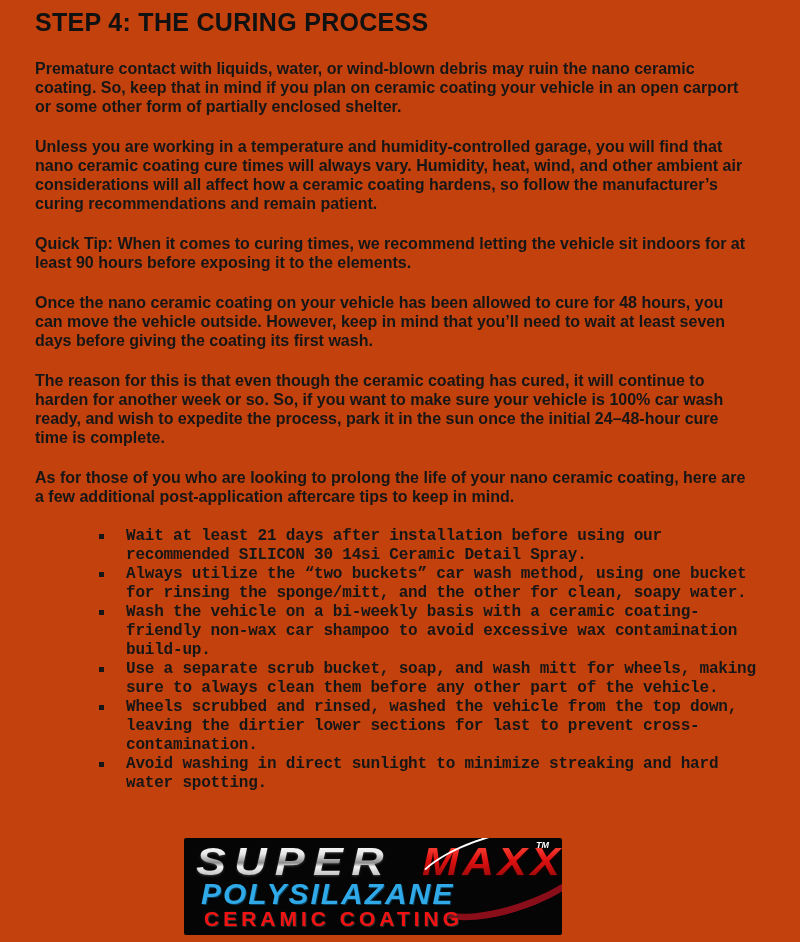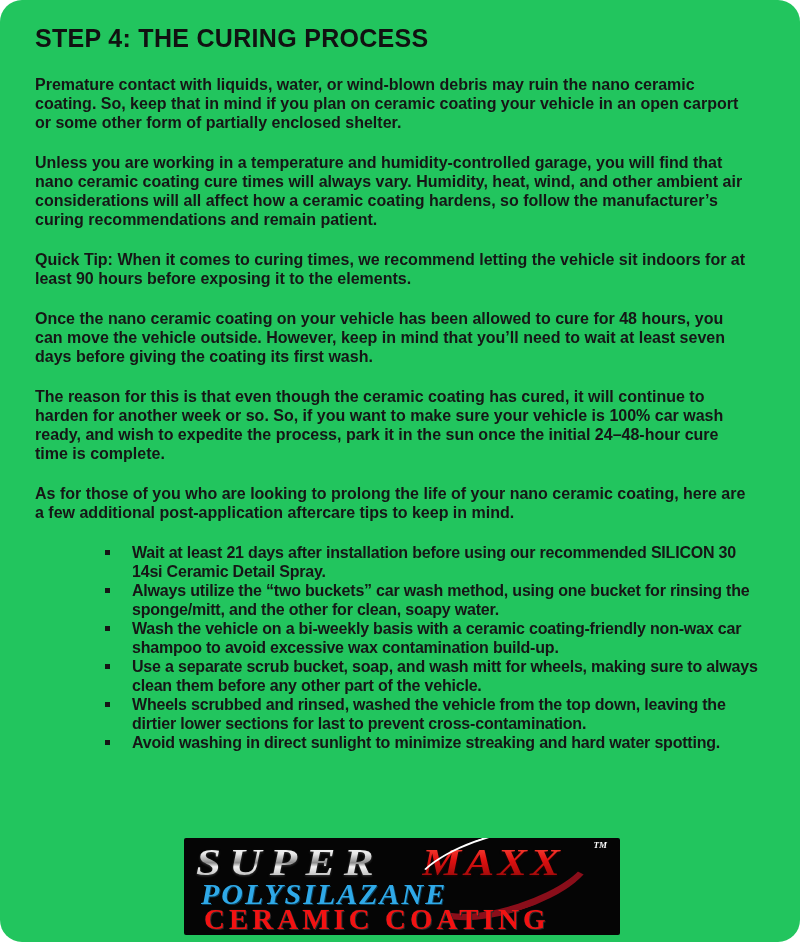--- a/index.html
+++ b/index.html
@@ -5,46 +5,46 @@
   html, body {
     margin: 0;
     padding: 0;
     background: #ffffff;
   }
   .page {
     position: relative;
     width: 800px;
     height: 942px;
     box-sizing: border-box;
-    padding: 24px 35px 0 35px;
-    background: #22c55e;
+    padding: 8px 35px 0 35px;
+    background: #c2410c;
     overflow: hidden;
     font-family: "Liberation Sans", "DejaVu Sans", sans-serif;
     font-weight: 700;
     color: #161616;
-    border-radius: 22px;
   }
   h1.doc-title {
     margin: 0 0 22px 0;
     font-size: 25px;
     line-height: 29px;
     letter-spacing: 0.3px;
     color: #111111;
   }
   p.body-par {
     margin: 0 0 21px 0;
     max-width: 712px;
     font-size: 16px;
     line-height: 19px;
   }
   ul.tips-list {
-    margin: 7px;
+    margin: 1px;
     padding: 0 0 0 90px;
     list-style: none;
     max-width: 745px;
+    font-family: Liberation Mono, monospace;
   }
   ul.tips-list li {
     position: relative;
     font-size: 16px;
     line-height: 19px;
     letter-spacing: -0.2px;
     margin: 0;
   }
   ul.tips-list li::before {
     content: "";
@@ -53,26 +53,25 @@
     top: 7px;
     width: 5px;
     height: 5px;
     background: #161616;
   }
   
   .logo-box {
     position: absolute;
     left: 184px;
     top: 838px;
-    width: 436px;
+    width: 378px;
     height: 97px;
     background: var(--background, #000);
     overflow: hidden;
     border-radius: 2px;
-    font-family: Liberation Serif, serif;
   }
   .logo-super {
     position: absolute;
     left: 12px;
     top: 4px;
     font-size: 38px;
     line-height: 40px;
     font-style: italic;
     font-weight: 700;
     letter-spacing: 7px;
@@ -119,21 +118,21 @@
     font-style: italic;
     font-weight: 700;
     letter-spacing: 2px;
     color: var(--polysilazane-blue, #2fa9e8);
     text-shadow: 1px 1px 0 #0b3a52;
   }
   .logo-ceramic {
     position: absolute;
     left: 20px;
     top: 66px;
-    font-size: 29px;
+    font-size: 21px;
     line-height: 30px;
     font-weight: 700;
     letter-spacing: 4px;
     color: var(--ceramic-red, #f21212);
     text-shadow: 0 0 1px #3c3c3c, 1px 1px 0 #2a2a2a;
   }
   .swoosh-white {
     position: absolute;
     left: 228px;
     top: -4px;

